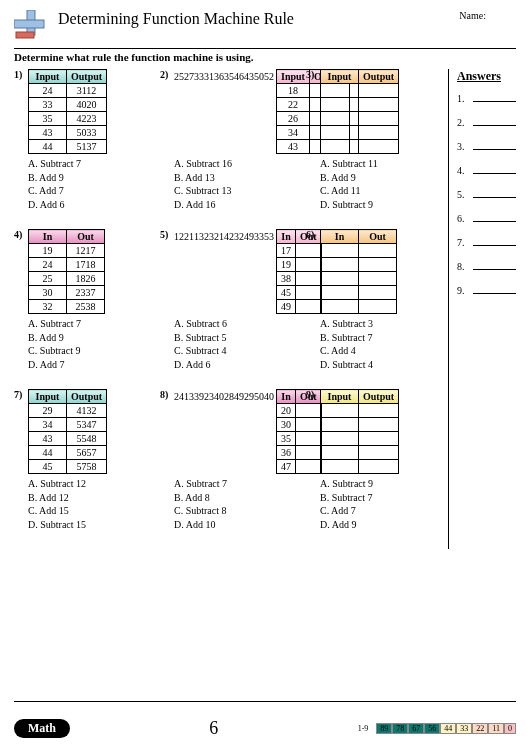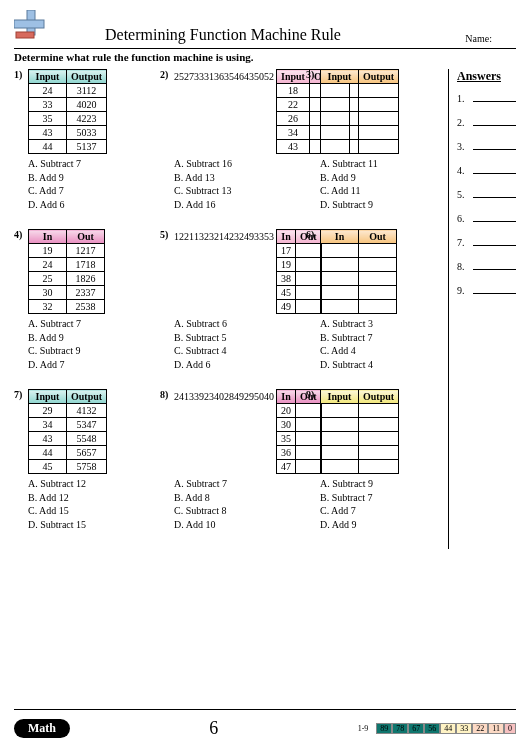--- a/index.html
+++ b/index.html
@@ -1,22 +1,22 @@
 <!DOCTYPE html>
 <html><head>
 <meta charset="utf-8">
 <style>
   * { box-sizing: border-box; }
   body { margin: 0; padding: 0; font-family: Georgia, 'Times New Roman', serif; background: #fff; }
   .page { width: 530px; height: 749px; position: relative; background: #fff; }
   .content { padding: 10px 14px; }
-  .header { display: flex; align-items: flex-end; margin-bottom: 4px; gap: 47px; }
+  .header { display: flex; align-items: flex-start; margin-bottom: 4px; }
   .logo { width: 34px; height: 34px; margin-right: 10px; position: relative; }
   .title { font-size: 16px; font-weight: normal; flex: 1; }
-  .name-label { font-size: 10px; margin-right: 24px; }
+  .name-label { font-size: 10px; margin-right: 30px; }
   .instruction { font-size: 11px; font-weight: bold; margin-bottom: 6px; border-top:1px solid #000; padding-top:2px;}
   .main { display: flex; }
   .problems-area { flex: 1; }
   .answers-panel { width: 68px; border-left: 1px solid #000; padding-left: 8px; font-size: 10px; }
   .answers-title { font-weight: bold; text-decoration: underline; font-size: 12px; margin-bottom: 8px; }
   .answer-line { display: flex; align-items: baseline; margin-bottom: 12px; font-size:10px;}
   .answer-line .num { width: 12px; }
   .answer-line .blank { flex: 1; border-bottom: 1px solid #000; height: 10px; margin-left: 4px; }
   .row-group { display: flex; gap: 16px; margin-bottom: 18px; }
   .problem { width: 130px; font-size: 10px; }
@@ -29,21 +29,21 @@
   .hdr-grad-teal th { background: linear-gradient(#d9f2f0,#8fd6cf); }
   .hdr-grad-pink th { background: linear-gradient(#fbe4ef,#f4b3cf); }
   .hdr-grad-orange th { background: linear-gradient(#fde8d0,#f7c47d); }
   .hdr-grad-magenta th { background: linear-gradient(#f7d9ea,#e98fc0); }
   .hdr-grad-yellow th { background: linear-gradient(#fbf7d8,#f2e77a); }
   .choices { margin-top: 3px; margin-left: 14px; line-height: 1.35; }
   .tbl-with-labels { display:flex; }
   .side-labels { display:flex; flex-direction:row; font-size:10px; margin-right:2px; }
   .side-labels .lh { height:16px; }
   .side-labels div { height:15px; line-height:15px; text-align:right; }
-  .footer { position: absolute; bottom: 10px; left: 14px; right: 14px; display: flex; align-items: center; font-size: 10px; border-top:1px solid #000; padding-top:8px;}
+  .footer { position: absolute; bottom: 10px; left: 14px; right: 14px; display: flex; align-items: center; font-size: 10px; border-top:1px solid #000; padding-top:16px;}
   .footer .math-badge { background:#000; color:#fff; border-radius:10px; padding:2px 14px; font-size:12px; font-weight:bold;}
   .footer .pagenum { flex:1; text-align:center; font-size:18px; font-family: Georgia, serif;}
   .footer .scale { display:flex; gap:8px; font-size:8px; align-items:center;}
   .footer .scale .seg { border:1px solid #888; padding:0 3px; height:12px; line-height:10px;}
   .footer .scale .segA { background:#0f766e;}
   .footer .scale .segB { background:#fff3c4;}
   .footer .scale .segC { background:#fcd9c4;}
   .footer .scale .segD { background:#f7c1c1;}
 </style>
 </head>

